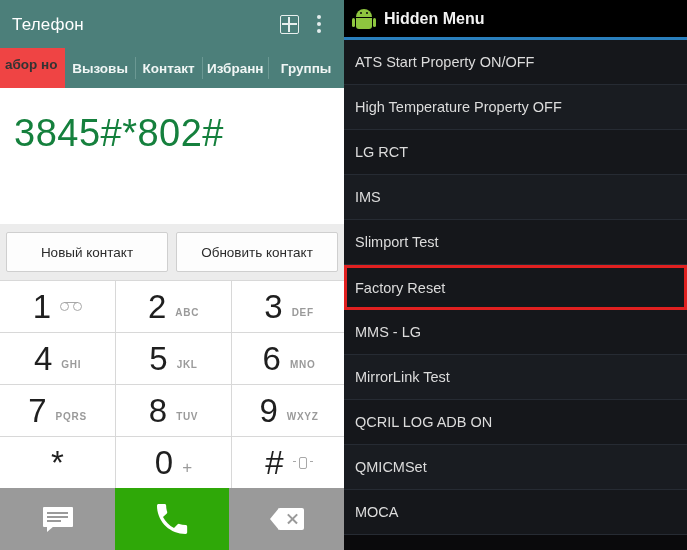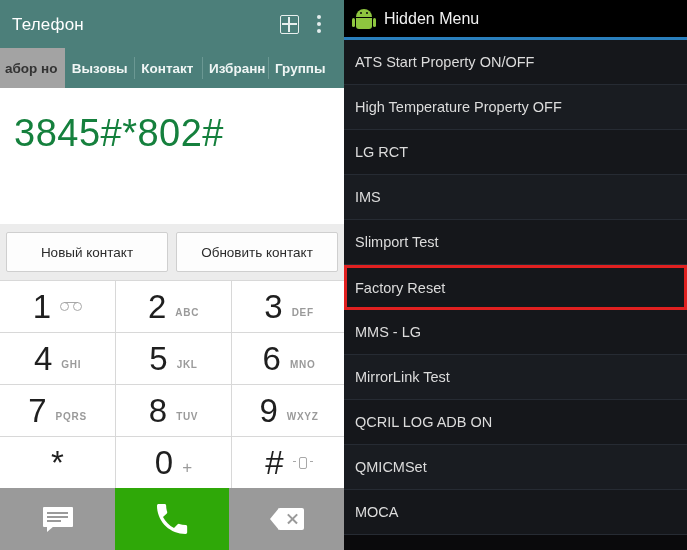--- a/index.html
+++ b/index.html
@@ -101,45 +101,47 @@
     background: #4c7f7a;
     display: flex;
     align-items: flex-end;
     flex: none;
     overflow: hidden;
   }
   .tab {
     height: 40px;
     display: flex;
     align-items: center;
+    justify-content: center;
     color: #f0f6f5;
     font-size: 13.5px;
     font-weight: bold;
     white-space: nowrap;
     overflow: hidden;
     position: relative;
     box-sizing: border-box;
     padding: 0 7px;
   }
   .tab + .tab::before {
     content: "";
     position: absolute;
     left: 0;
     top: 9px;
     bottom: 9px;
     width: 1px;
     background: #6b9893;
   }
   .tab.active {
-    background: #a3a3a3;
+    background: #ef4444;
     color: #333333;
     width: 69px;
-    padding: 6px;
+    padding: 16px;
     justify-content: flex-start;
     padding-left: 5px;
+    align-items: flex-end;
   }
   .tab.active + .tab::before { display: none; }
 
   .number-area {
     height: 90px;
     background: #ffffff;
     display: flex;
     align-items: center;
     padding-left: 14px;
     flex: none;
@@ -359,20 +361,21 @@
   }
   .menu-header {
     height: 40px;
     background: #000000;
     display: flex;
     align-items: center;
     padding-left: 8px;
     flex: none;
     box-sizing: border-box;
     border-bottom: 3px solid #2a7fbd;
+    font-weight: bold;
   }
   .android-icon {
     width: 24px;
     height: 24px;
     position: relative;
     margin-right: 8px;
     flex: none;
   }
   .android-icon .head {
     position: absolute;

